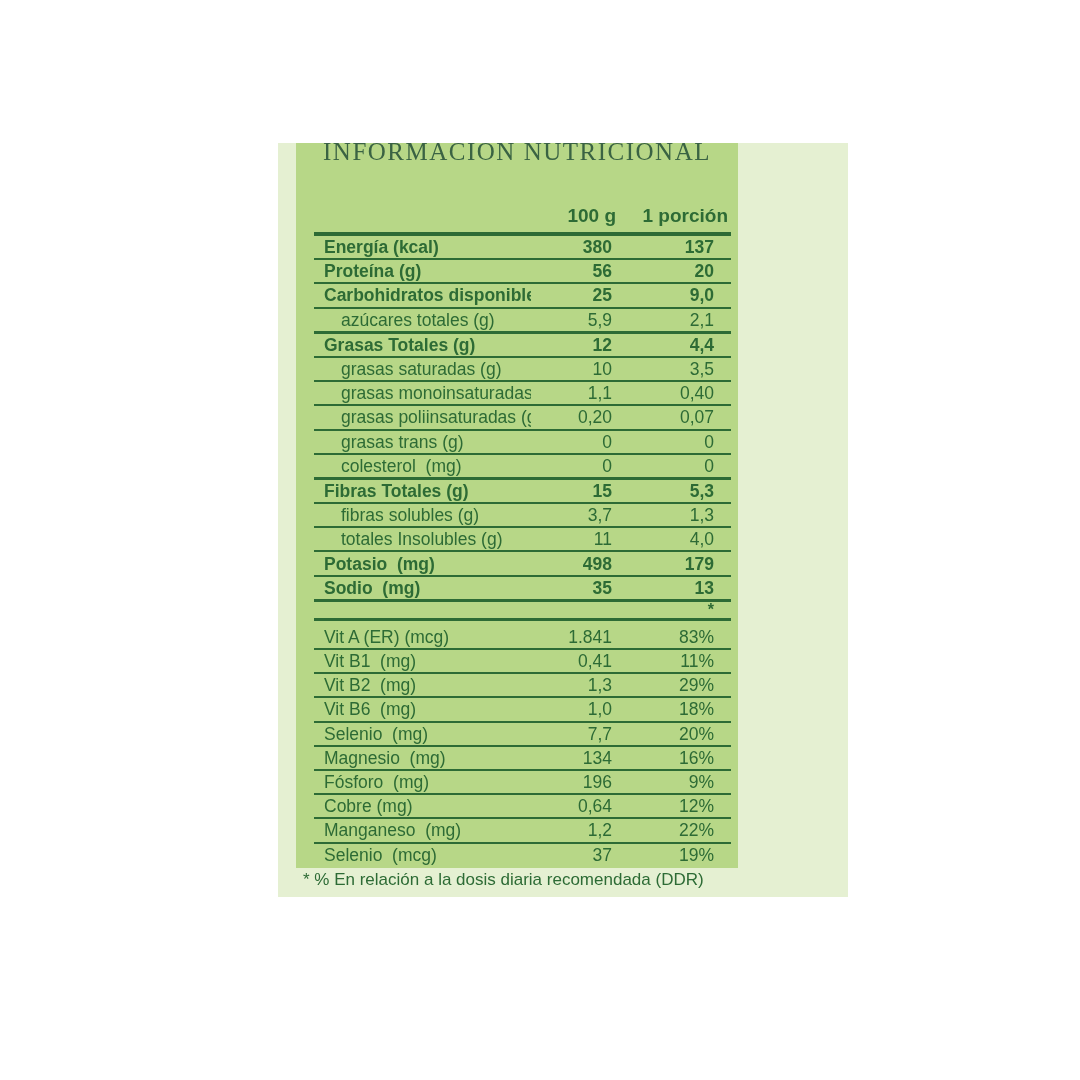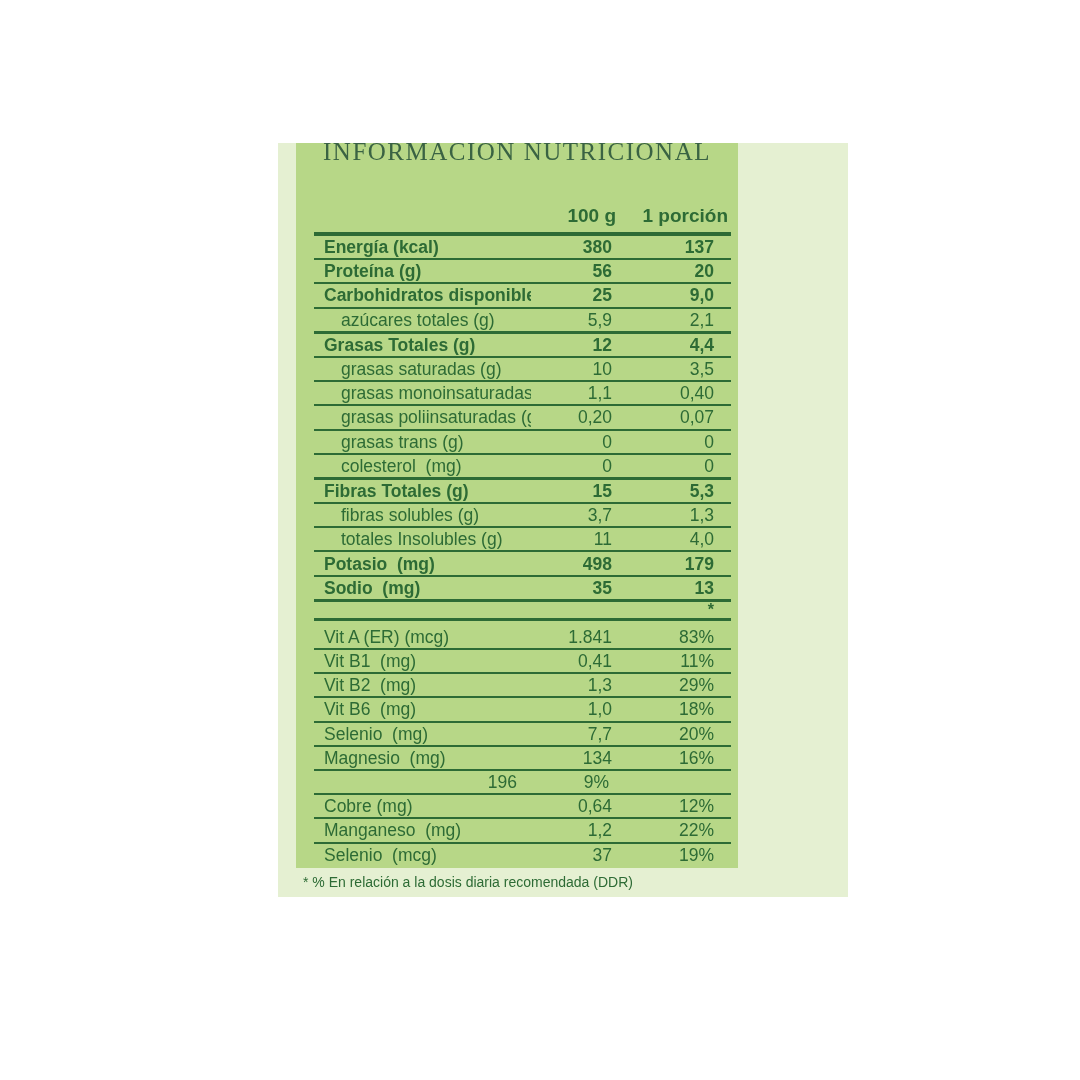--- a/index.html
+++ b/index.html
@@ -84,21 +84,21 @@
     border-top: 3px solid #2d6b35;
     border-bottom: 3px solid #2d6b35;
     margin-bottom: 5px;
     font-weight: bold;
     font-size: 16px;
   }
   .footnote {
     position: absolute;
     left: 25px;
     bottom: 7px;
-    font-size: 14px;
+    font-size: 17px;
     color: #2d6b35;
     white-space: pre;
   }
 </style>
 </head>
 <body>
 
 <div class="stage">
   <div class="outer-panel">
     <div class="inner-panel">
@@ -214,20 +214,21 @@
               <div class="c-label">Selenio  (mg)</div>
               <div class="c-v1">7,7</div>
               <div class="c-v2">20%</div>
             </div>
             <div class="row">
               <div class="c-label">Magnesio  (mg)</div>
               <div class="c-v1">134</div>
               <div class="c-v2">16%</div>
             </div>
             <div class="row">
+              <div class="c-label">Fósforo  (mg)</div>
               <div class="c-v1">196</div>
               <div class="c-v2">9%</div>
             </div>
             <div class="row">
               <div class="c-label">Cobre (mg)</div>
               <div class="c-v1">0,64</div>
               <div class="c-v2">12%</div>
             </div>
             <div class="row">
               <div class="c-label">Manganeso  (mg)</div>

